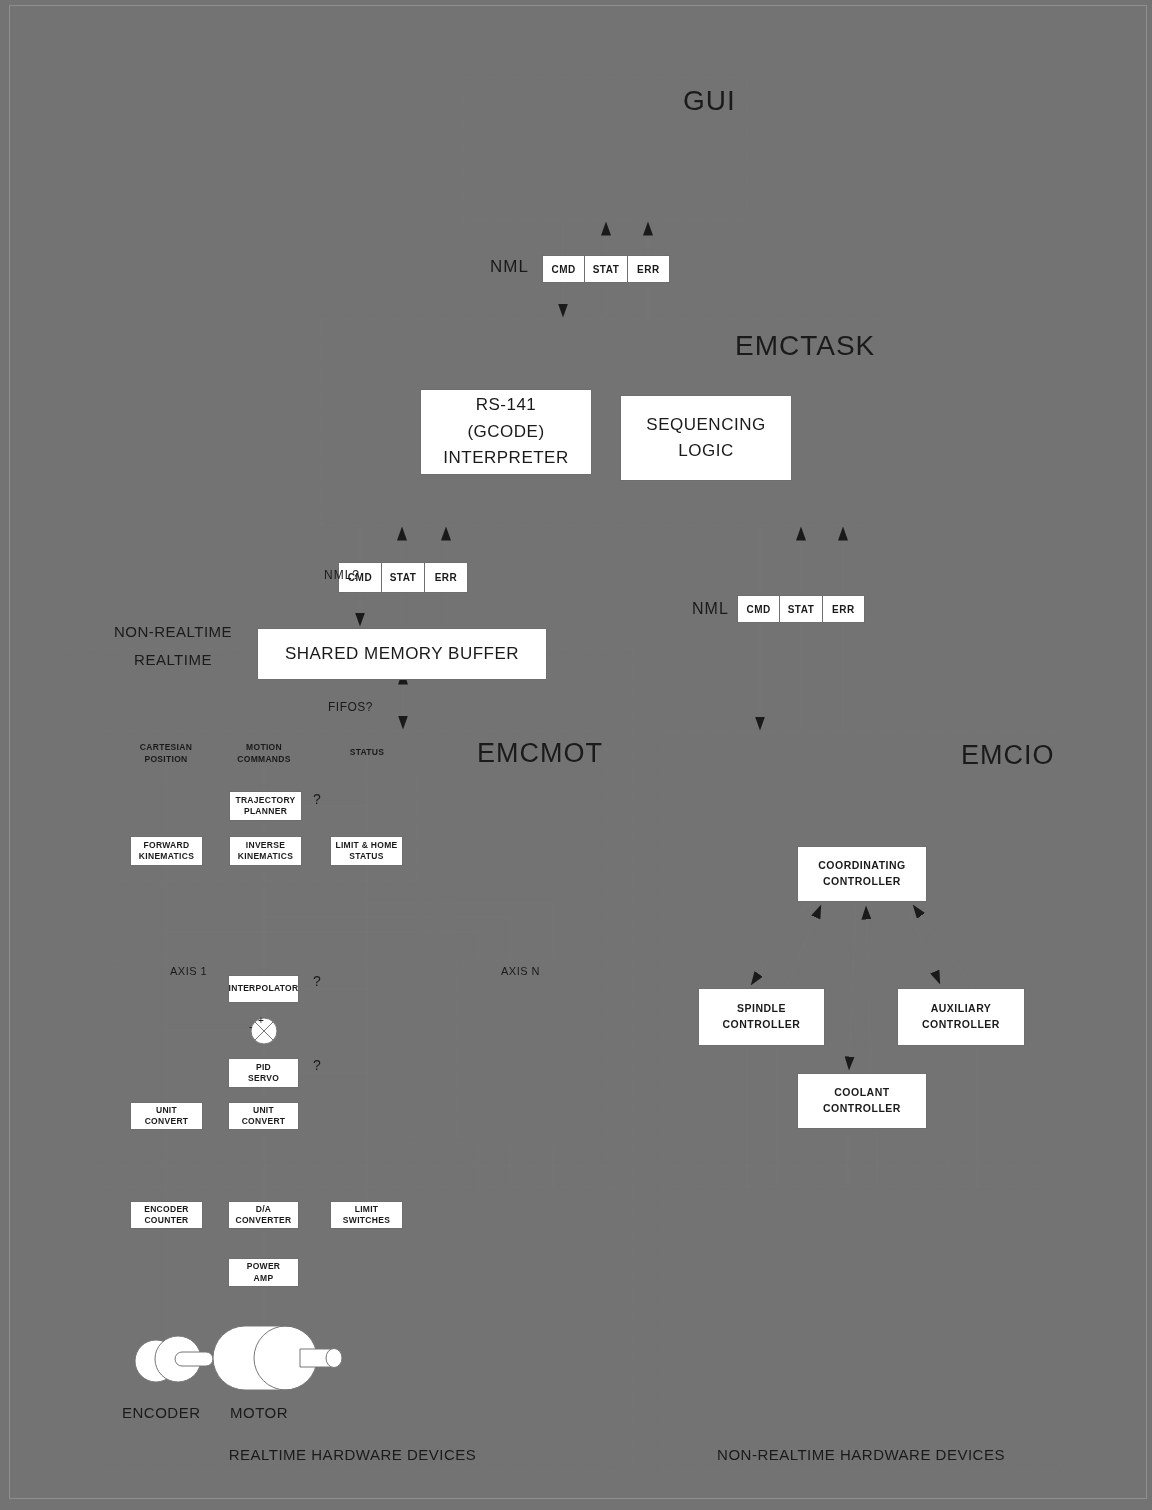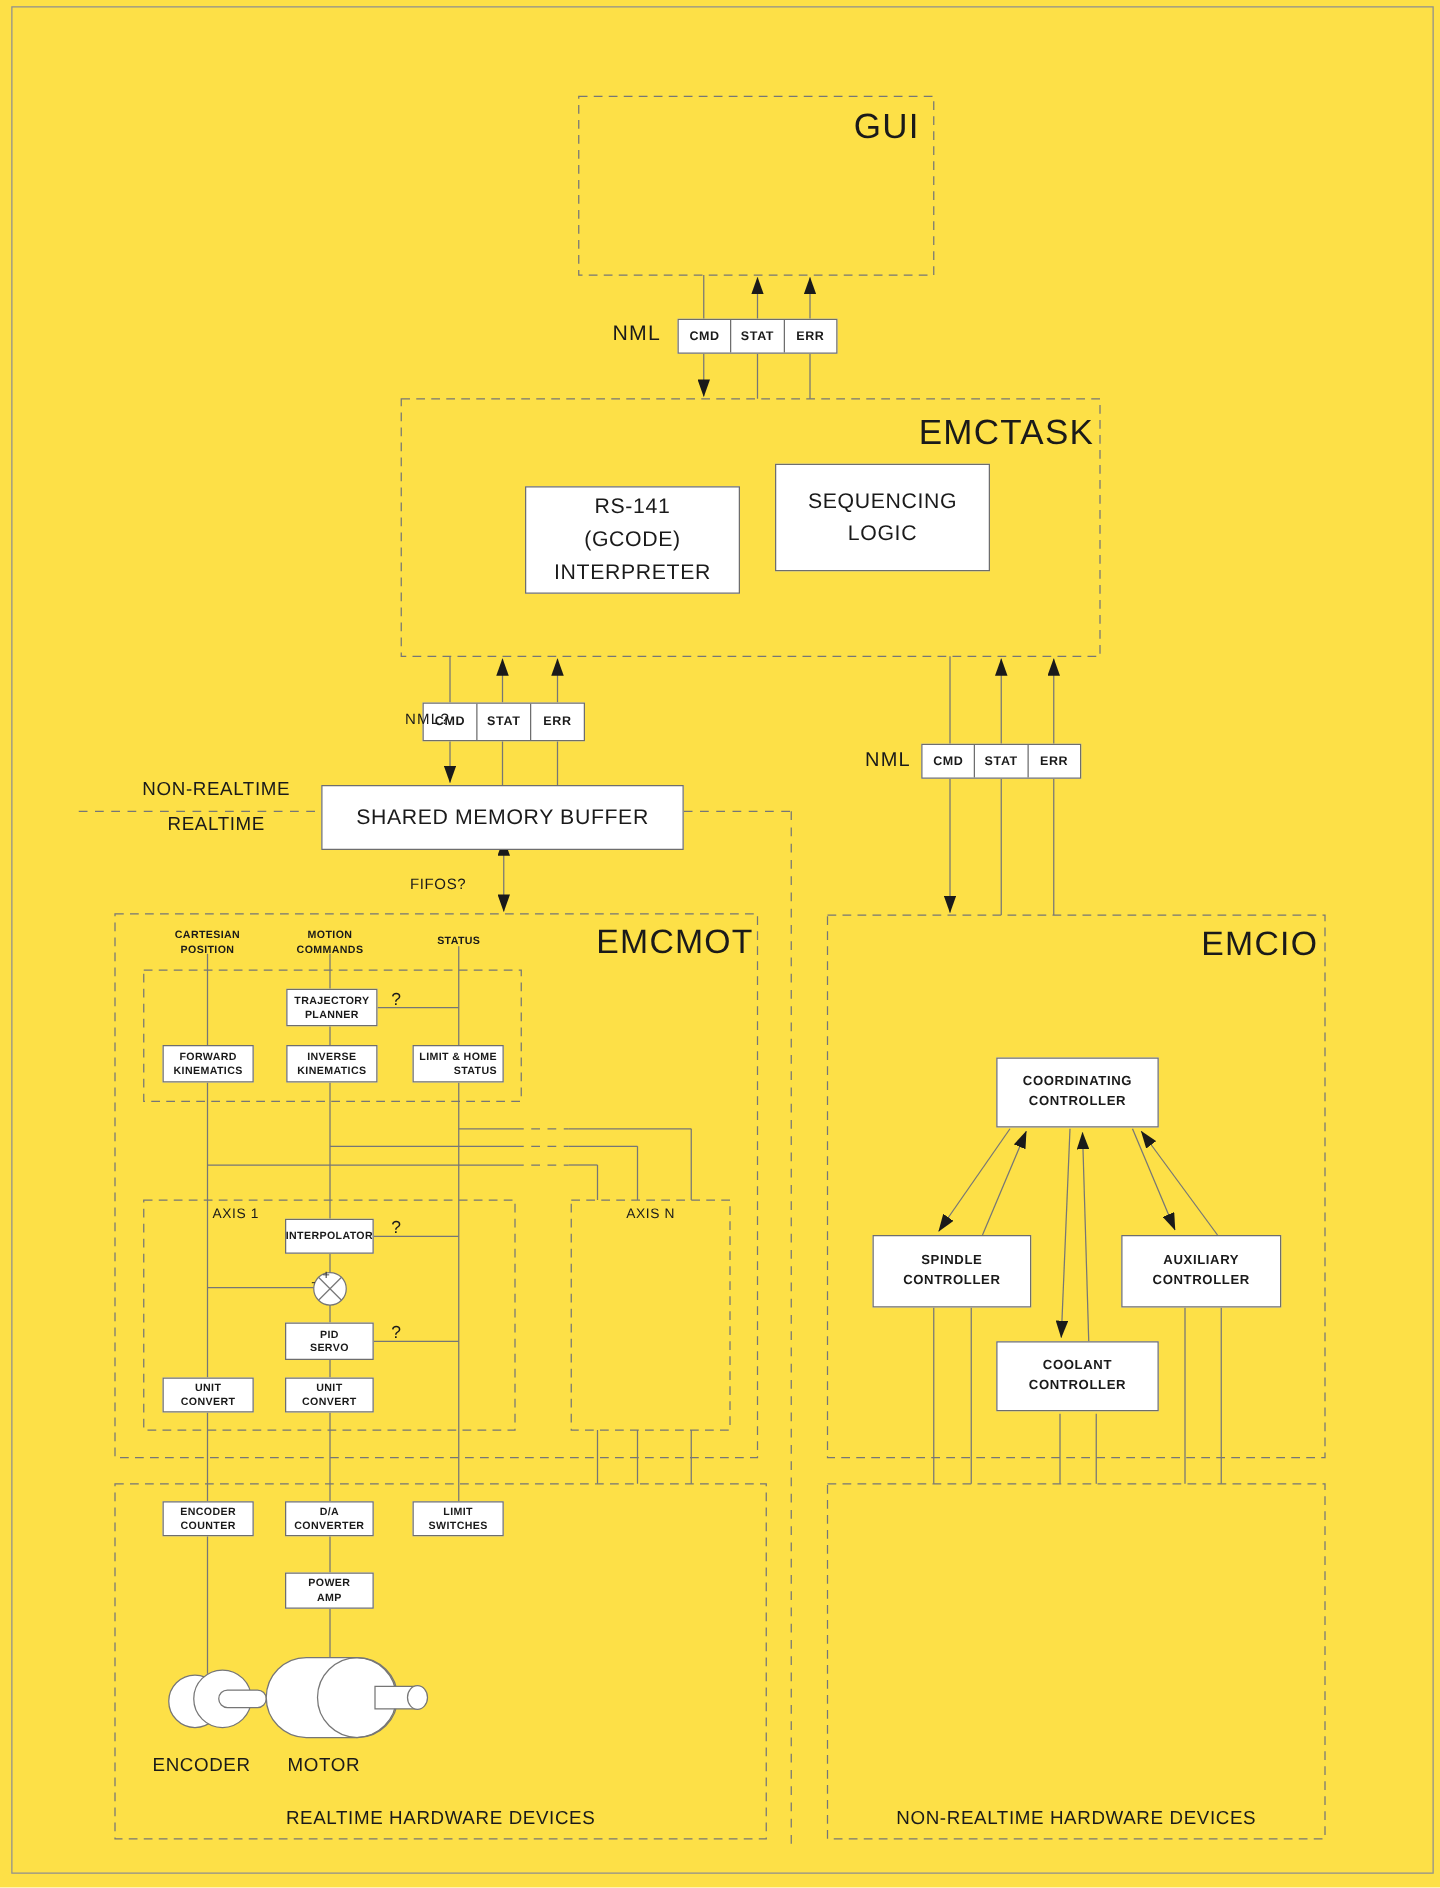--- a/index.html
+++ b/index.html
@@ -1,16 +1,16 @@
 <!DOCTYPE html>
 <html><head>
 <meta charset="utf-8">
 <style>
   html,body{margin:0;padding:0;background:#fff;}
-  .canvas{position:relative;width:1152px;height:1510px;background:#fde047;overflow:hidden;
+  .canvas{position:relative;width:1152px;height:1510px;background:#737373;overflow:hidden;
           font-family:"Liberation Sans",sans-serif;color:#1a1a1a;}
   .page-border{position:absolute;left:9px;top:5px;width:1136px;height:1492px;border:1px solid #8f8f8f;}
   .layer{position:absolute;left:0;top:0;}
   .sbox{position:absolute;background:#fff;border:1px solid #6e6e6e;display:flex;align-items:center;
         justify-content:center;text-align:center;white-space:pre-line;box-sizing:border-box;z-index:2;}
   .small{font-size:8.5px;font-weight:bold;line-height:1.35;letter-spacing:0.3px;}
   .mid{font-size:17px;line-height:1.55;letter-spacing:0.5px;}
   .ctrl{font-size:10.5px;font-weight:bold;line-height:1.5;letter-spacing:0.5px;}
   .lbl{position:absolute;white-space:pre-line;z-index:3;}
   .ttl{font-size:28px;letter-spacing:1px;}
@@ -166,21 +166,21 @@
   </svg>
 
   <div class="lbl ttl" style="left:683px;top:85px;">GUI</div>
   <div class="lbl ttl" style="left:735px;top:330px;">EMCTASK</div>
   <div class="lbl ttl2" style="left:477px;top:738px;">EMCMOT</div>
   <div class="lbl ttl2" style="left:961px;top:740px;">EMCIO</div>
 
   <div class="sbox mid" style="left:420px;top:389px;width:172px;height:86px;">RS-141
 (GCODE)
 INTERPRETER</div>
-  <div class="sbox mid" style="left:620px;top:371px;width:172px;height:86px;">SEQUENCING
+  <div class="sbox mid" style="left:620px;top:395px;width:172px;height:86px;">SEQUENCING
 LOGIC</div>
 
   <div class="lbl nml-lbl" style="left:490px;top:257px;">NML</div>
   <div class="nmlbox" style="left:542px;top:255px;width:128px;height:28px;">
     <div class="cell">CMD</div>
     <div class="cell">STAT</div>
     <div class="cell">ERR</div>
   </div>
 
   <div class="lbl nml-lbl" style="left:284px;top:568px;font-size:12px;margin-left:40px;">NML?</div>
@@ -207,21 +207,21 @@
   <div class="lbl colhdr" style="left:229px;top:742px;width:70px;">MOTION
 COMMANDS</div>
   <div class="lbl colhdr" style="left:332px;top:747px;width:70px;">STATUS</div>
 
   <div class="sbox small" style="left:229px;top:791px;width:73px;height:30px;">TRAJECTORY
 PLANNER</div>
   <div class="sbox small" style="left:130px;top:836px;width:73px;height:30px;">FORWARD
 KINEMATICS</div>
   <div class="sbox small" style="left:229px;top:836px;width:73px;height:30px;">INVERSE
 KINEMATICS</div>
-  <div class="sbox small" style="left:330px;top:836px;width:73px;height:30px;text-align:right;">LIMIT &amp; HOME
+  <div class="sbox small" style="left:330px;top:836px;width:73px;height:30px;">LIMIT &amp; HOME
 STATUS</div>
 
   <div class="lbl axis-lbl" style="left:170px;top:965px;">AXIS 1</div>
   <div class="lbl axis-lbl" style="left:457px;top:965px;width:127px;text-align:center;">AXIS N</div>
 
   <div class="sbox small" style="left:228px;top:975px;width:71px;height:28px;">INTERPOLATOR</div>
   <div class="sbox small" style="left:228px;top:1058px;width:71px;height:30px;">PID
 SERVO</div>
   <div class="sbox small" style="left:130px;top:1102px;width:73px;height:28px;">UNIT
 CONVERT</div>

